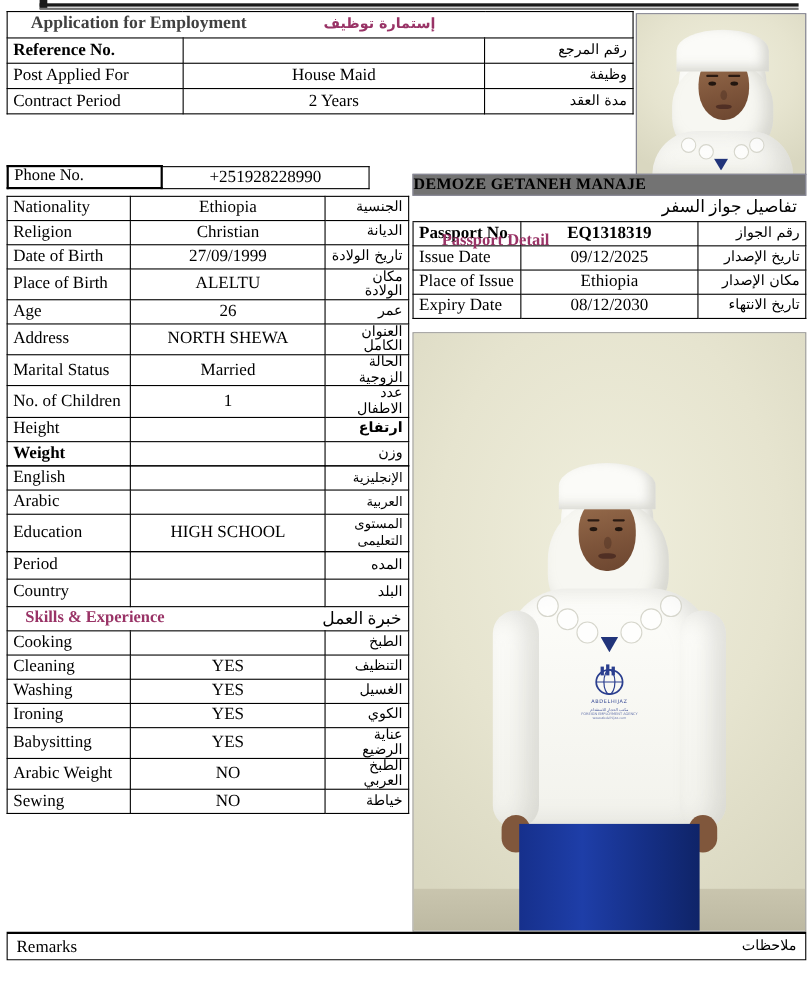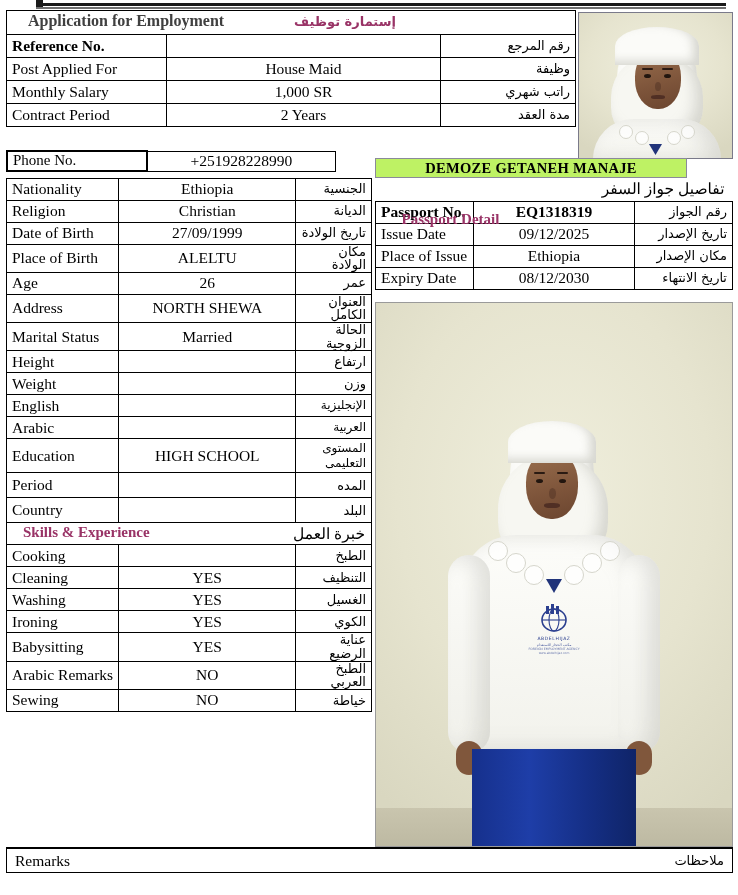--- a/index.html
+++ b/index.html
@@ -40,23 +40,23 @@
   .title-ar { color:#993366; font-weight:bold; font-size:13px;
               font-family:"DejaVu Sans", sans-serif; direction:rtl; }
 
   
   .photo-head {
     position:absolute; left:578px; top:2px; width:155px; height:147px;
     border:1px solid #7a7a8a; overflow:hidden; background:#e7e6d8;
   }
   
   .name-bar {
-    position:absolute; left:375px; top:148px; width:312px; height:20px;
-    border:1px solid #8a8a9a; background:#bef264;
-    font-weight:bold; font-size:14.5px; text-align:center; line-height:19px;
+    position:absolute; left:375px; top:148px; width:358px; height:20px;
+    border:1px solid #8a8a9a; background:#737373;
+    font-weight:bold; font-size:14.5px; line-height:19px;
     letter-spacing:0.3px;
   }
 
   
   .phone-row { position:absolute; left:6px; top:140px; width:330px; height:20px; }
   .phone-row table td { height:20px; }
   .phone-lbl { border:2px solid #000 !important; font-size:15px; }
 
   
   .left-col { position:absolute; left:6px; top:168px; width:366px; }
@@ -146,25 +146,20 @@
             <td class="bold" style="width:160px;">Reference No.</td>
             <td class="ctr" style="width:275px;"></td>
             <td class="ar" style="width:135px;">رقم المرجع</td>
           </tr>
           <tr>
             <td style="width:160px;">Post Applied For</td>
             <td class="ctr" style="width:275px;">House Maid</td>
             <td class="ar" style="width:135px;">وظيفة</td>
           </tr>
           <tr>
-            <td style="width:160px;">Monthly Salary</td>
-            <td class="ctr" style="width:275px;">1,000 SR</td>
-            <td class="ar" style="width:135px;">راتب شهري</td>
-          </tr>
-          <tr>
             <td style="width:160px;">Contract Period</td>
             <td class="ctr" style="width:275px;">2 Years</td>
             <td class="ar" style="width:135px;">مدة العقد</td>
           </tr>
         </tbody>
     </table>
   </div>
 
   <div class="photo-head">
     <div class="wall"></div>
@@ -235,26 +230,31 @@
             <td style="width:128px;">Address</td>
             <td class="ctr" style="width:150px;">NORTH SHEWA</td>
             <td class="ar" style="width:86px;">العنوان الكامل</td>
           </tr>
           <tr>
             <td style="width:128px;">Marital Status</td>
             <td class="ctr" style="width:150px;">Married</td>
             <td class="ar" style="width:86px;">الحالة الزوجية</td>
           </tr>
           <tr>
+            <td style="width:128px;">No. of Children</td>
+            <td class="ctr" style="width:150px;">1</td>
+            <td class="ar" style="width:86px;">عدد الاطفال</td>
+          </tr>
+          <tr>
             <td style="width:128px;">Height</td>
             <td class="ctr" style="width:150px;"></td>
-            <td class="ar" style="width:86px;">ارتفاع</td>
-          </tr>
-          <tr>
-            <td style="width:128px;">Weight</td>
+            <td class="ar" style="width:86px;font-weight:bold;">ارتفاع</td>
+          </tr>
+          <tr>
+            <td style="width:128px;font-weight:bold;">Weight</td>
             <td class="ctr" style="width:150px;"></td>
             <td class="ar" style="width:86px;">وزن</td>
           </tr>
           <tr></tr>
           <tr>
             <td style="width:128px;">English</td>
             <td class="ctr" style="width:150px;"></td>
             <td class="ar" style="width:86px;font-size:12px;line-height:1.25;">الإنجليزية</td>
           </tr>
           <tr>
@@ -305,21 +305,21 @@
             <td style="width:128px;">Ironing</td>
             <td class="ctr" style="width:150px;">YES</td>
             <td class="ar" style="width:86px;">الكوي</td>
           </tr>
           <tr>
             <td style="width:128px;">Babysitting</td>
             <td class="ctr" style="width:150px;">YES</td>
             <td class="ar" style="width:86px;">عناية الرضيع</td>
           </tr>
           <tr>
-            <td style="width:128px;">Arabic Remarks</td>
+            <td style="width:128px;">Arabic Weight</td>
             <td class="ctr" style="width:150px;">NO</td>
             <td class="ar" style="width:86px;">الطبخ العربي</td>
           </tr>
           <tr>
             <td style="width:128px;">Sewing</td>
             <td class="ctr" style="width:150px;">NO</td>
             <td class="ar" style="width:86px;">خياطة</td>
           </tr>
         </tbody>
     </table>

